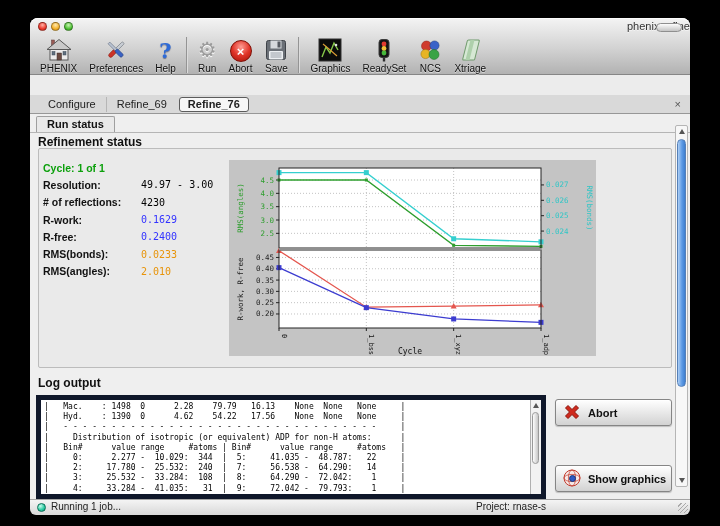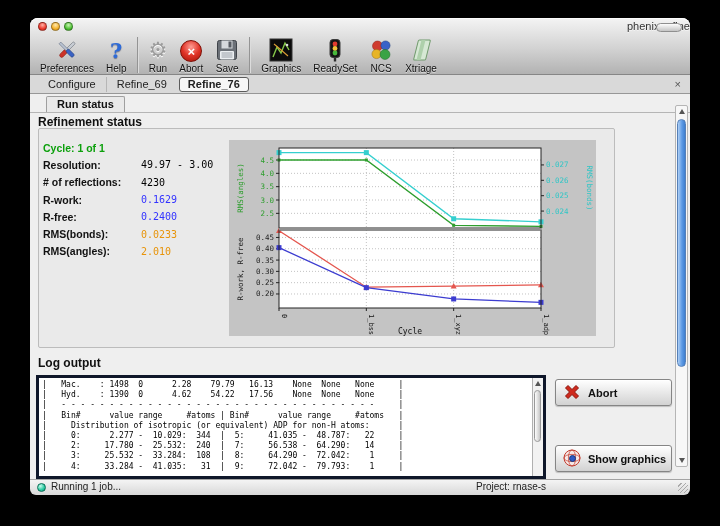--- a/index.html
+++ b/index.html
@@ -17,41 +17,41 @@
   .capsule{position:absolute;right:8px;top:5px;width:26px;height:9px;border-radius:5px;background:linear-gradient(#fdfdfd,#c4c4c4);border:1px solid #8f8f8f;box-sizing:border-box;}
   .toolbar{height:40px;display:flex;align-items:flex-end;padding:0 0 2px 4px;}
   .titem{display:flex;flex-direction:column;align-items:center;padding:0 6px;}
   .ticon{height:25px;display:flex;align-items:flex-end;justify-content:center;}
   .tlabel{font-size:10px;color:#111;text-shadow:0 1px 0 rgba(255,255,255,.55);margin-top:1px;}
   .tsep{width:0;border-left:1px solid #949494;border-right:1px solid #dcdcdc;height:36px;margin:0 4px 1px 4px;align-self:flex-end;}
   .glyph-gear{font-family:"DejaVu Sans",sans-serif;font-size:21px;line-height:23px;color:#9c9c9c;text-shadow:0 1px 0 #fff;}
   .glyph-q{font-family:"DejaVu Serif",serif;font-weight:bold;font-size:21px;line-height:23px;color:#2e6bd8;text-shadow:0 1px 1px rgba(10,20,60,.45);}
   .ball-icon{width:22px;height:22px;border-radius:50%;background:radial-gradient(circle at 50% 30%,#ff9d94,#e03428 50%,#a31207);border:1px solid #7e0f06;box-sizing:border-box;display:flex;align-items:center;justify-content:center;color:#fff;font-weight:bold;font-size:13px;line-height:13px;}
   
-  .tabbar{height:18px;background:#d9d9d9;border-bottom:1px solid #979797;display:flex;align-items:center;padding-left:8px;font-size:11px;}
+  .tabbar{height:18px;background:#d9d9d9;border-bottom:1px solid #979797;display:flex;align-items:center;padding-left:8px;font-size:11px;margin-top:20px;}
   .tab{padding:1px 10px 2px 10px;color:#222;border-right:1px solid #b6b6b6;cursor:default;}
   .tab.last{border-right:none;}
   .tab.active{background:#f7f7f7;border:1px solid #5c5c5c;border-radius:3px;font-weight:bold;padding:0 8px 1px 8px;margin-left:2px;}
   .tab-close{margin-left:auto;margin-right:9px;color:#555;font-size:11px;line-height:11px;}
   
   .content{position:relative;height:385px;background:#efefef;overflow:hidden;}
   .runstatus-row{height:18px;border-bottom:1px solid #b5b5b5;}
-  .runstatus-tab{display:inline-block;margin-left:16px;margin-top:1px;padding:1px 10px 2px 10px;background:#e9e9e9;border:1px solid #9f9f9f;border-bottom:none;border-radius:2px 2px 0 0;font-weight:bold;font-size:11px;color:#111;}
+  .runstatus-tab{display:inline-block;margin-left:6px;margin-top:1px;padding:1px 10px 2px 10px;background:#e9e9e9;border:1px solid #9f9f9f;border-bottom:none;border-radius:2px 2px 0 0;font-weight:bold;font-size:11px;color:#111;}
   .section-heading{position:absolute;left:8px;font-weight:bold;font-size:12px;color:#111;}
   .refinement-heading{top:21px;}
   .log-heading{top:262px;}
-  .status-panel{position:absolute;left:8px;top:34px;width:577px;height:220px;background:#eaeaea;border:1px solid #bcbcbc;border-radius:2px;box-sizing:border-box;}
+  .status-panel{position:absolute;left:8px;top:34px;width:634px;height:220px;background:#eaeaea;border:1px solid #bcbcbc;border-radius:2px;box-sizing:border-box;}
   .stats{padding:10px 0 0 4px;}
   .stat-row{display:flex;height:17.3px;align-items:center;}
   .stat-label{width:98px;font-weight:bold;font-size:10.5px;color:#111;}
   .stat-value{font-family:"DejaVu Sans Mono",monospace;font-size:10px;color:#000;}
   .chart-wrap{position:absolute;left:190px;top:11px;width:367px;height:196px;}
   #chart-svg text{font-family:"DejaVu Sans Mono",monospace;}
   
-  .log-box{position:absolute;left:6px;top:281px;width:510px;height:104px;background:#fff;border:3px solid #0f172a;box-sizing:border-box;overflow:hidden;}
+  .log-box{position:absolute;left:6px;top:281px;width:510px;height:104px;background:#fff;border:5px solid #0f172a;box-sizing:border-box;overflow:hidden;}
   .log-lines{padding:2px 0 0 3px;}
   .log-line{font-family:"DejaVu Sans Mono",monospace;font-size:8px;line-height:10.2px;white-space:pre;color:#000;}
   .log-scrollbar{position:absolute;right:0;top:0;bottom:0;width:11px;background:#f2f2f2;border-left:1px solid #b0b0b0;box-sizing:border-box;}
   .log-thumb{position:absolute;top:12px;left:1px;width:7px;height:52px;background:linear-gradient(90deg,#fdfdfd,#c6c6c6);border:1px solid #999;border-radius:4px;box-sizing:border-box;}
   .arrow-up{position:absolute;top:3px;left:2px;width:0;height:0;border-left:3px solid transparent;border-right:3px solid transparent;border-bottom:5px solid #555;}
   .arrow-down{position:absolute;bottom:3px;left:2px;width:0;height:0;border-left:3px solid transparent;border-right:3px solid transparent;border-top:5px solid #555;}
   
   .action-btn{position:absolute;left:525px;width:117px;height:27px;display:flex;align-items:center;gap:6px;padding-left:6px;box-sizing:border-box;background:linear-gradient(#ffffff,#d2d2d2);border:1px solid #858585;border-radius:3px;box-shadow:inset 0 1px 0 #fff,0 1px 1px rgba(0,0,0,.2);font-weight:bold;font-size:11px;color:#111;}
   .btn-abort{top:285px;}
   .btn-viewlog{top:318px;}
@@ -74,20 +74,33 @@
     <div class="titlebar">
       <div class="lights">
         <span class="light red"></span>
         <span class="light yellow"></span>
         <span class="light green"></span>
       </div>
       <span class="title">phenix.refine</span>
       <span class="capsule"></span>
     </div>
     <div class="toolbar">
+      <div class="titem">
+        <span class="ticon">
+          <svg width="26" height="24" viewBox="0 0 26 24">
+            <rect x="5.5" y="2" width="3" height="6" fill="#9a5a55" stroke="#5c3a38" stroke-width=".5"></rect>
+            <polygon points="13,1.5 25,11.5 1,11.5" fill="#c9c9c9" stroke="#585858"></polygon>
+            <rect x="4" y="11.5" width="18" height="10.5" fill="#ececec" stroke="#585858"></rect>
+            <rect x="11" y="15" width="4.5" height="7" fill="#6a4a42" stroke="#3f2d28" stroke-width=".5"></rect>
+            <rect x="6" y="13.5" width="3" height="3.5" fill="#607080" stroke="#3d4a55" stroke-width=".5"></rect>
+            <rect x="17" y="13.5" width="3" height="3.5" fill="#607080" stroke="#3d4a55" stroke-width=".5"></rect>
+          </svg>
+        </span>
+        <span class="tlabel">PHENIX</span>
+      </div>
       <div class="titem">
         <span class="ticon">
           <svg width="24" height="24" viewBox="0 0 24 24">
             <g transform="rotate(45 12 12)">
               <rect x="10.6" y="1.5" width="2.8" height="11" rx="1.2" fill="#c7ccd3" stroke="#6d737b" stroke-width=".6"></rect>
               <rect x="10" y="12" width="4" height="9.5" rx="2" fill="#cc3328" stroke="#8e1d15" stroke-width=".6"></rect>
             </g>
             <g transform="rotate(-45 12 12)">
               <rect x="10.8" y="2" width="2.4" height="10.5" fill="#b9c3d2" stroke="#667084" stroke-width=".6"></rect>
               <rect x="10.1" y="12" width="3.8" height="9" rx="1.4" fill="#3a62c4" stroke="#24417f" stroke-width=".6"></rect>
@@ -313,22 +326,22 @@
       </div>
     </div>
 
     <div class="section-heading log-heading">Log output</div>
 
     <div class="log-box">
       <div class="log-lines">
         <div class="log-line">|   Mac.    : 1498  0      2.28    79.79   16.13    None  None   None     |</div>
         <div class="log-line">|   Hyd.    : 1390  0      4.62    54.22   17.56    None  None   None     |</div>
         <div class="log-line">|   - - - - - - - - - - - - - - - - - - - - - - - - - - - - - - - - -     |</div>
+        <div class="log-line">|     Distribution of isotropic (or equivalent) ADP for non-H atoms:      |</div>
         <div class="log-line">|   Bin#      value range     #atoms | Bin#      value range     #atoms   |</div>
-        <div class="log-line">|     Distribution of isotropic (or equivalent) ADP for non-H atoms:      |</div>
         <div class="log-line">|     0:      2.277 -  10.029:  344  |  5:     41.035 -  48.787:   22     |</div>
         <div class="log-line">|     2:     17.780 -  25.532:  240  |  7:     56.538 -  64.290:   14     |</div>
         <div class="log-line">|     3:     25.532 -  33.284:  108  |  8:     64.290 -  72.042:    1     |</div>
         <div class="log-line">|     4:     33.284 -  41.035:   31  |  9:     72.042 -  79.793:    1     |</div>
       </div>
       <div class="log-scrollbar">
         <span class="arrow-up"></span>
         <span class="log-thumb"></span>
       </div>
     </div>

